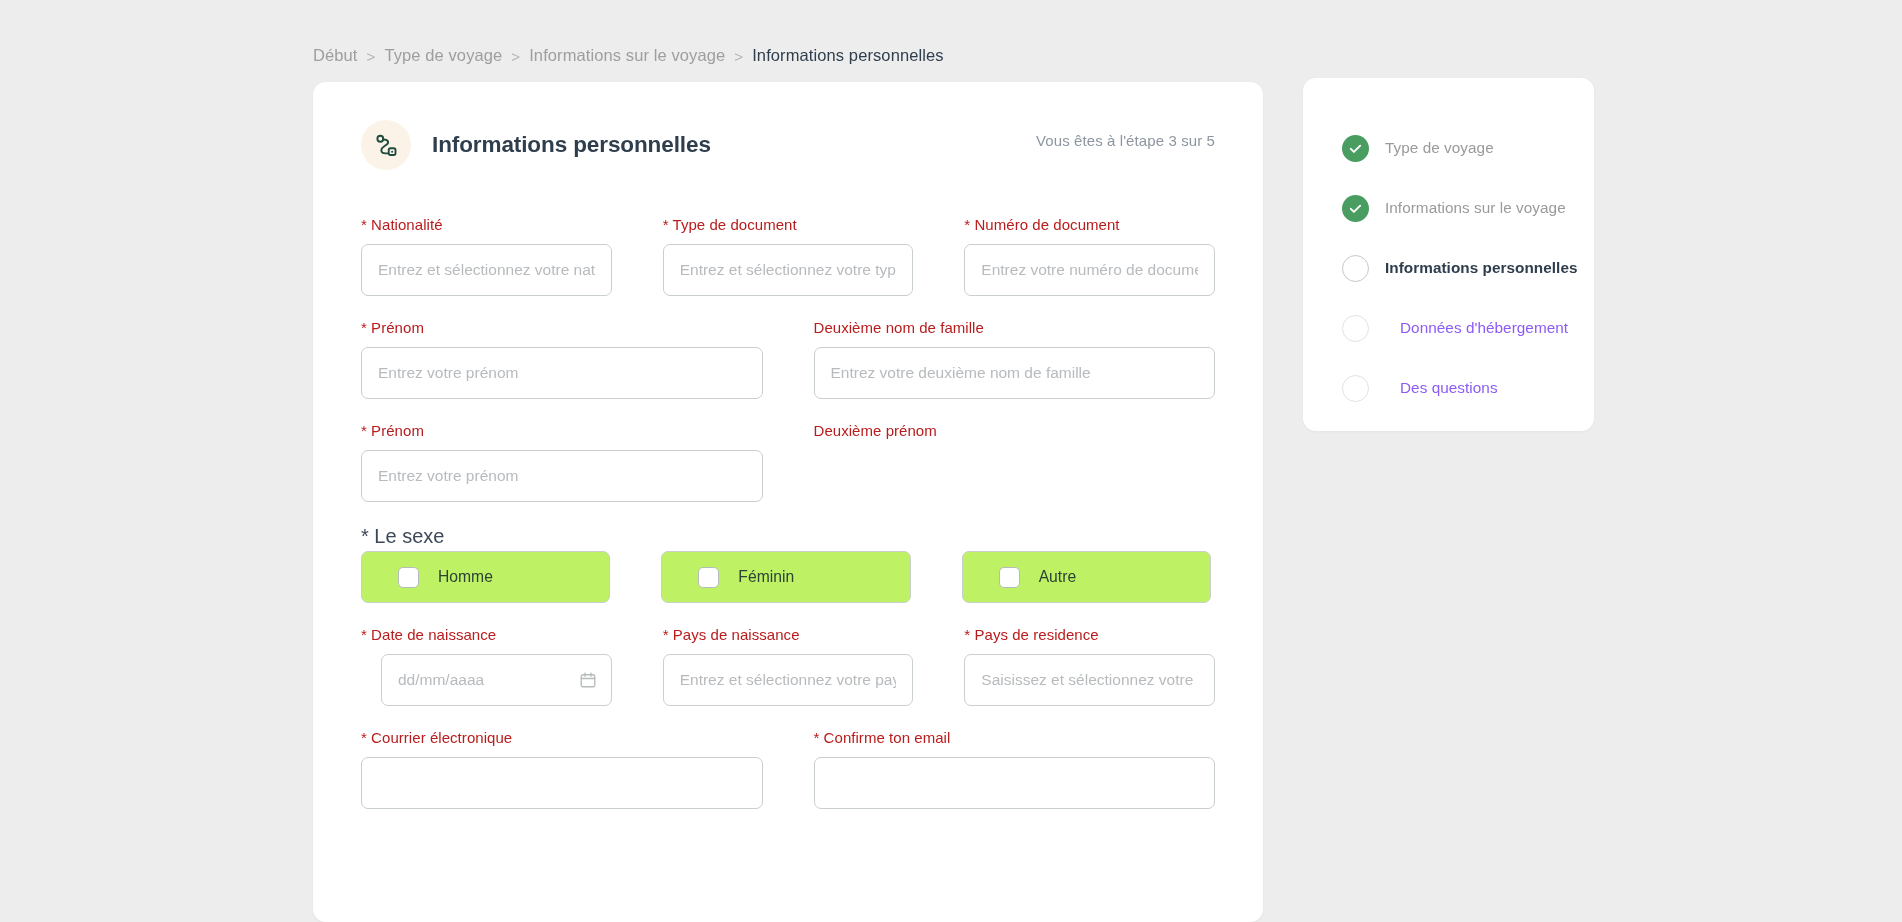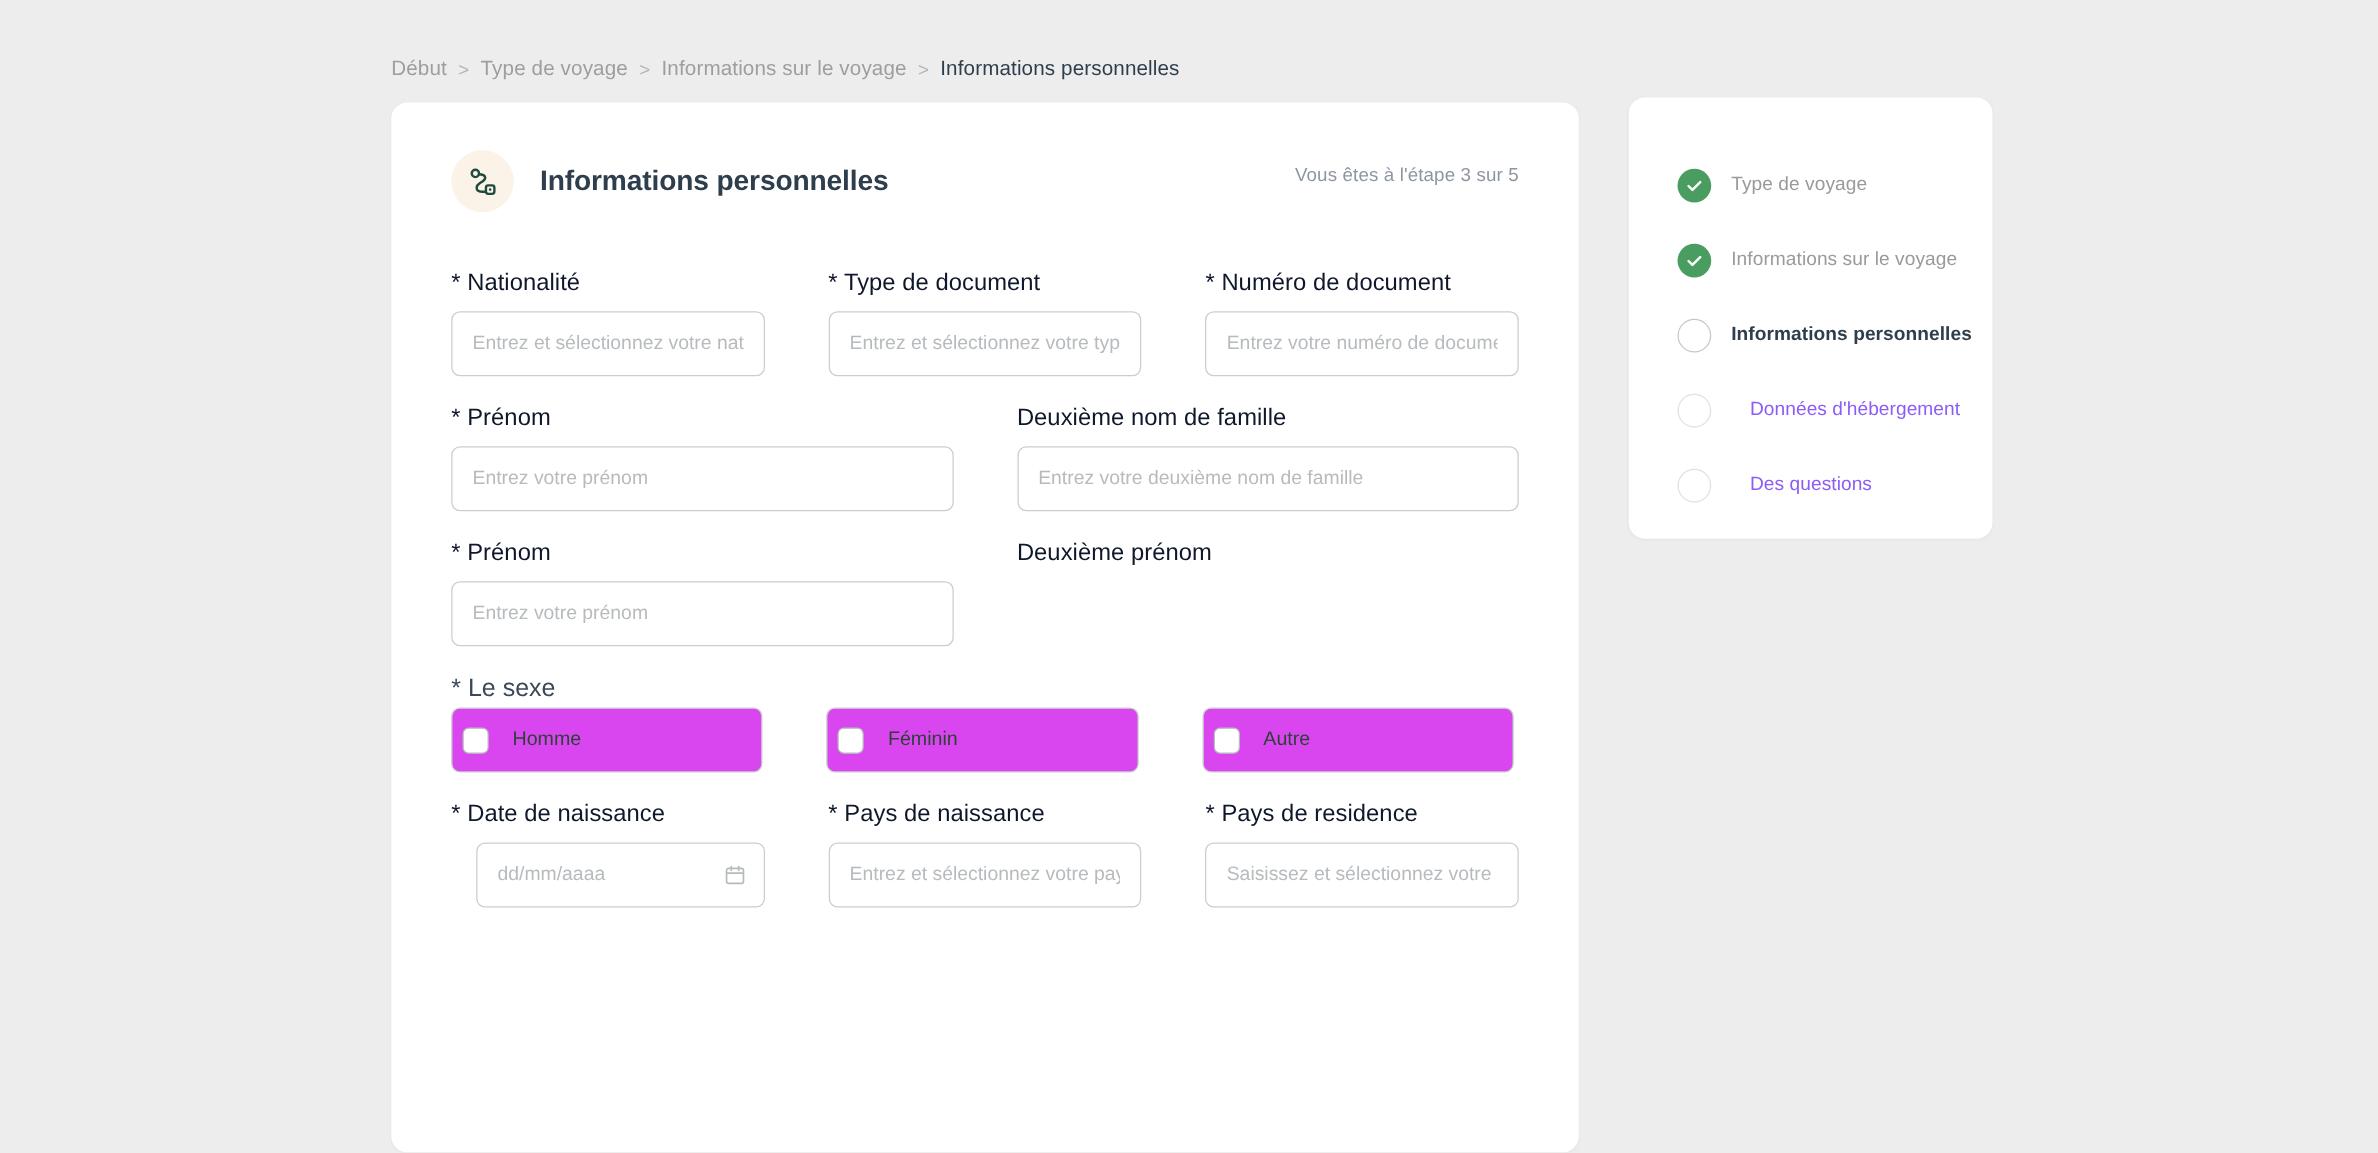--- a/index.html
+++ b/index.html
@@ -95,22 +95,22 @@
   .row {
     display: flex;
     margin-bottom: 23px;
   }
   .row.cols3 > .field { width: 268px; margin-right: 51px; }
   .row.cols3 > .field:last-child { margin-right: 0; }
   .row.cols2 > .field { width: 414px; margin-right: 51px; }
   .row.cols2 > .field:last-child { margin-right: 0; }
 
   .field-label {
-    font-size: 19px;
-    color: #0f172a;
+    font-size: 15px;
+    color: #b91c1c;
     margin-bottom: 11px;
     letter-spacing: 0.05px;
     white-space: nowrap;
   }
 
   .input {
     width: 100%;
     height: 52px;
     border: 1px solid #c9cfcb;
     border-radius: 7px;
@@ -140,24 +140,24 @@
     font-size: 20px;
     color: #3c4857;
     margin-bottom: 3px;
   }
   .gender-row { display: flex; }
   .gender-opt {
     width: 268px;
     height: 52px;
     border: 1px solid #c9cfcb;
     border-radius: 7px;
-    background: #d946ef;
-    display: flex;
-    align-items: center;
-    padding: 0 8px;
+    background: #bef264;
+    display: flex;
+    align-items: center;
+    padding: 0 36px;
     margin-right: 51px;
     cursor: pointer;
   }
   .gender-opt:last-child { margin-right: 4px; }
   .cbox {
     width: 21px;
     height: 21px;
     border: 1.4px solid #b6bbbc;
     border-radius: 5px;
     background: #fff;
@@ -314,20 +314,30 @@
         <div class="field">
           <div class="field-label">* Pays de naissance</div>
           <input class="input" type="text" placeholder="Entrez et sélectionnez votre pays de naissance" style="">
         </div>
         <div class="field">
           <div class="field-label">* Pays de residence</div>
           <input class="input" type="text" placeholder="Saisissez et sélectionnez votre pays de résidence" style="">
         </div>
       </div>
 
+      <div class="row cols2">
+        <div class="field">
+          <div class="field-label">* Courrier électronique</div>
+          <input class="input" type="text" placeholder="" style="">
+        </div>
+        <div class="field">
+          <div class="field-label">* Confirme ton email</div>
+          <input class="input" type="text" placeholder="" style="">
+        </div>
+      </div>
 
     </div>
   </section>
 
   <aside class="stepper-card">
 
     <div class="step done">
       <span class="bullet">
         <svg width="15" height="15" viewBox="0 0 24 24" fill="none" stroke="#ffffff" stroke-width="3.1" stroke-linecap="round" stroke-linejoin="round">
           <path d="M4.5 12.5l5 5 10-10"></path>

